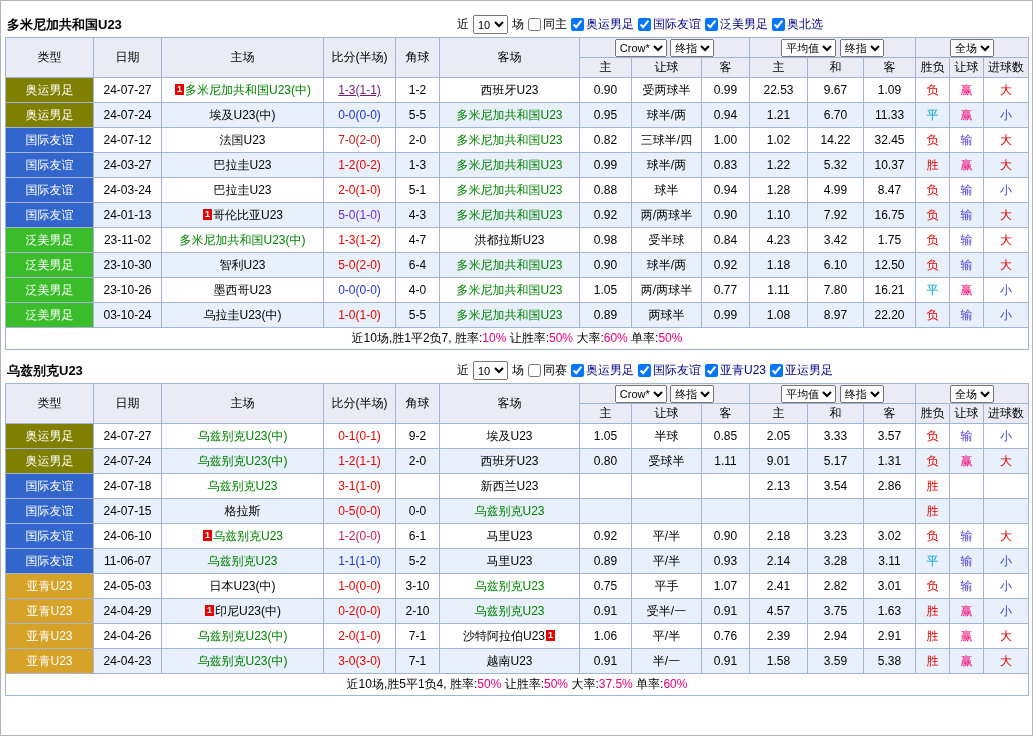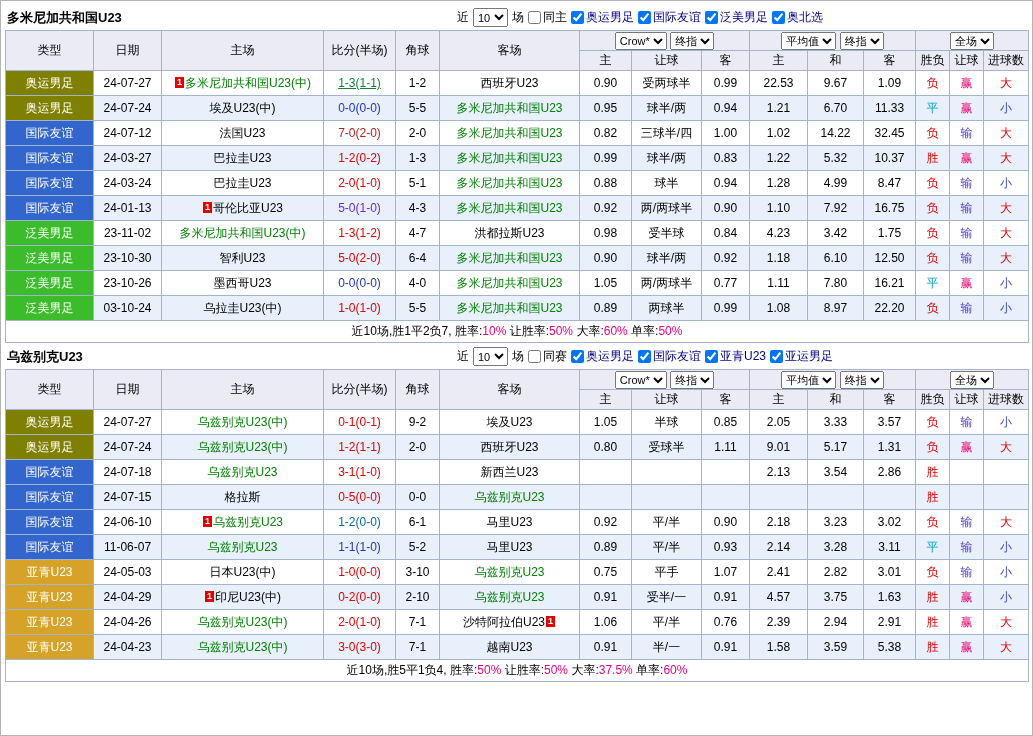--- a/index.html
+++ b/index.html
@@ -12,21 +12,21 @@
   .page { width: 1033px; height: 736px; border: 1px solid #b4b4b4; padding: 3px 4px; background: #fff; }
 
   .topbar {
     height: 23px; background: var(--topbar-bg, #000080); color: #fff;
     display: flex; align-items: center; justify-content: center; gap: 14px; font-size: 13px;
   }
   .topbar-title { font-weight: bold; letter-spacing: 1px; }
   .radio-opt { display: inline-flex; align-items: center; gap: 3px; font-size: 12px; cursor: pointer; color: #fff; }
   .radio-opt input { margin: 0; width: 13px; height: 13px; }
 
-  .section { margin-top: 1px; }
+  .section { margin-top: 8px; }
   .filter-row { position: relative; height: 25px; display: flex; align-items: center; font-size: 12px; }
   .team-name { font-weight: bold; font-size: 13px; margin-left: 2px; color: #000; }
   .filters { position: absolute; left: 452px; display: flex; align-items: center; gap: 4px; white-space: nowrap; }
   .filters .count-select { font-size: 11px; height: 19px; }
   .chk { display: inline-flex; align-items: center; gap: 2px; cursor: pointer; }
   .chk input { margin: 0; width: 13px; height: 13px; }
   .league-checks { display: inline-flex; align-items: center; gap: 4px; }
   .chk.league span { color: var(--flabel, #000080); }
 
   table.grid { width: 1023px; border-collapse: collapse; table-layout: fixed; font-size: 12px; padding-left: 18px; }
@@ -133,21 +133,21 @@
           <th>胜负</th>
           <th>让球</th>
           <th>进球数</th>
         </tr>
       </thead>
       <tbody>
             <tr>
     <td class="c-type" style="background: rgb(128, 128, 0);">奥运男足</td>
     <td class="c-date">24-07-27</td>
     <td class="c-home"><span class="badge">1</span><span class="team-link focus">多米尼加共和国U23(中)</span></td>
-    <td class="c-score score-link" style="color: #15803d; text-decoration: underline;">1-3(1-1)</td>
+    <td class="c-score score-link" style="color: #701a75; text-decoration: underline;">1-3(1-1)</td>
     <td class="c-corner">1-2</td>
     <td class="c-away"><span class="team-link">西班牙U23</span></td>
     <td>0.90</td>
     <td>受两球半</td>
     <td>0.99</td>
     <td>22.53</td>
     <td>9.67</td>
     <td>1.09</td>
     <td style="color: rgb(230, 0, 0);">负</td>
     <td style="color: rgb(242, 0, 112);">赢</td>
@@ -462,21 +462,21 @@
     <td></td>
     <td></td>
     <td style="color: rgb(230, 0, 0);">胜</td>
     <td></td>
     <td></td>
   </tr>
             <tr>
     <td class="c-type" style="background: rgb(51, 102, 204);">国际友谊</td>
     <td class="c-date">24-06-10</td>
     <td class="c-home"><span class="badge">1</span><span class="team-link focus">乌兹别克U23</span></td>
-    <td class="c-score score-link" style="color: #0369a1;">1-2(0-0)</td>
+    <td class="c-score score-link" style="color: #be185d;">1-2(0-0)</td>
     <td class="c-corner">6-1</td>
     <td class="c-away"><span class="team-link">马里U23</span></td>
     <td>0.92</td>
     <td>平/半</td>
     <td>0.90</td>
     <td>2.18</td>
     <td>3.23</td>
     <td>3.02</td>
     <td style="color: rgb(230, 0, 0);">负</td>
     <td style="color: rgb(85, 64, 208);">输</td>

